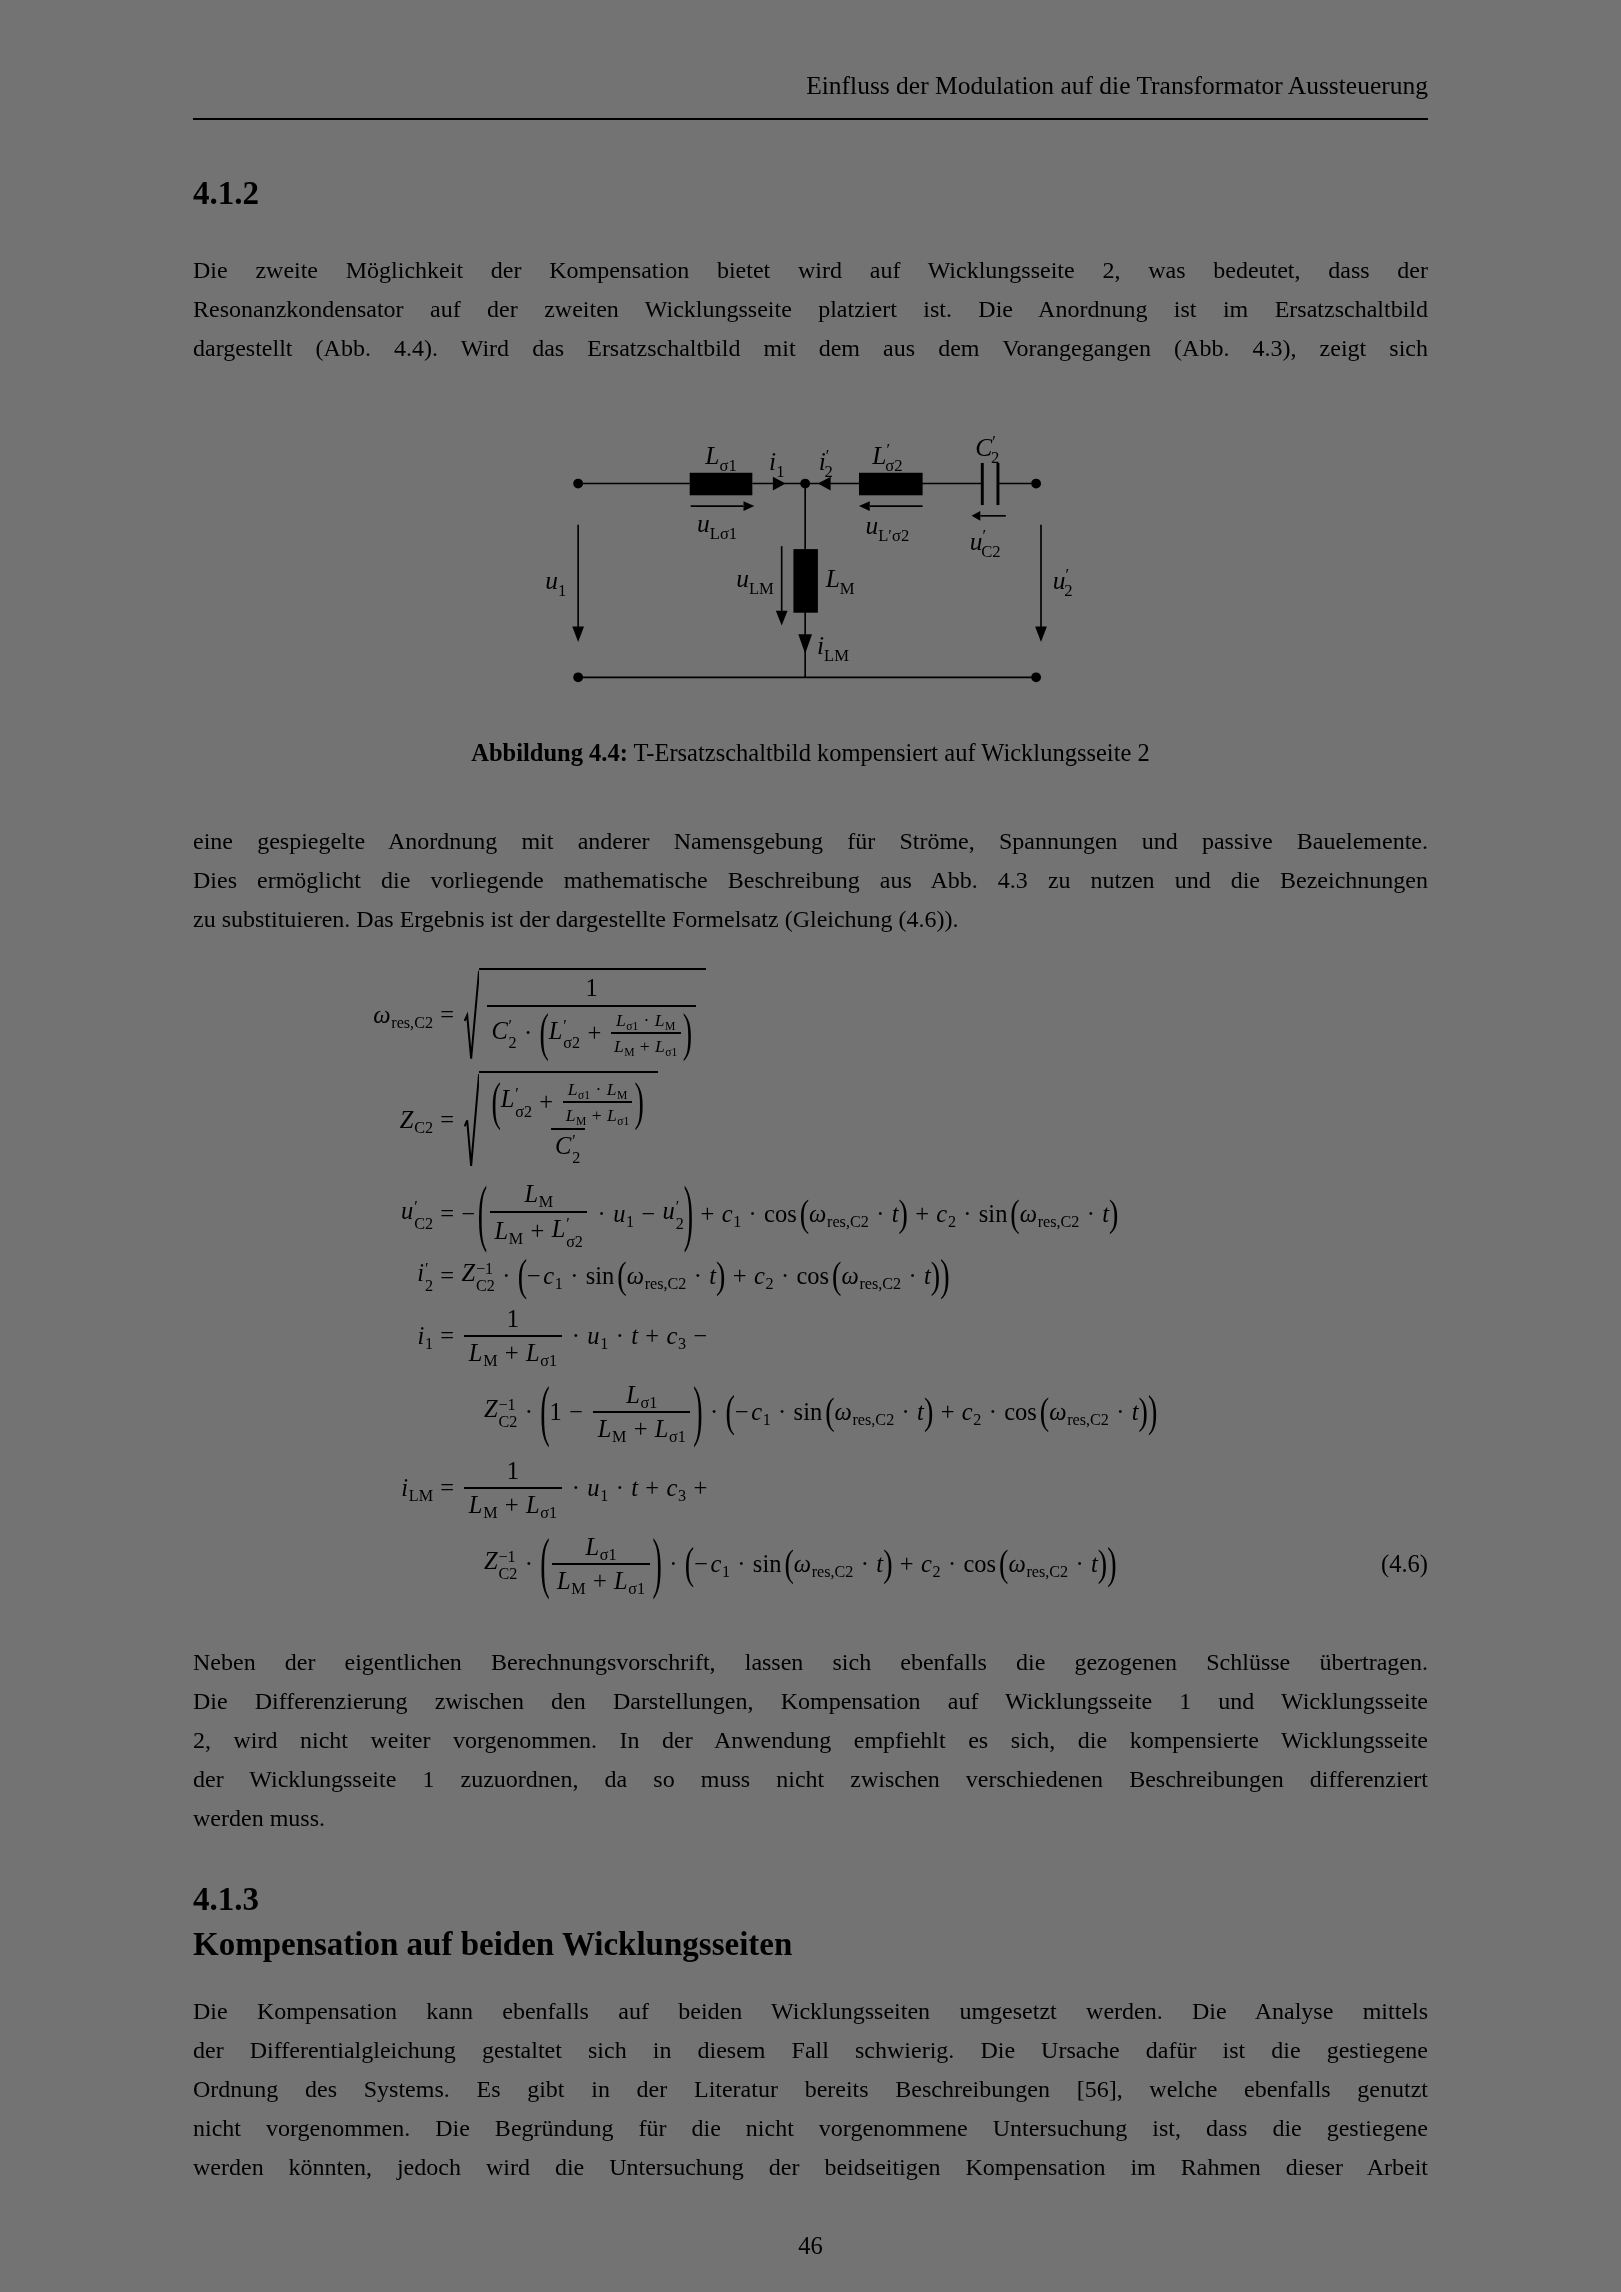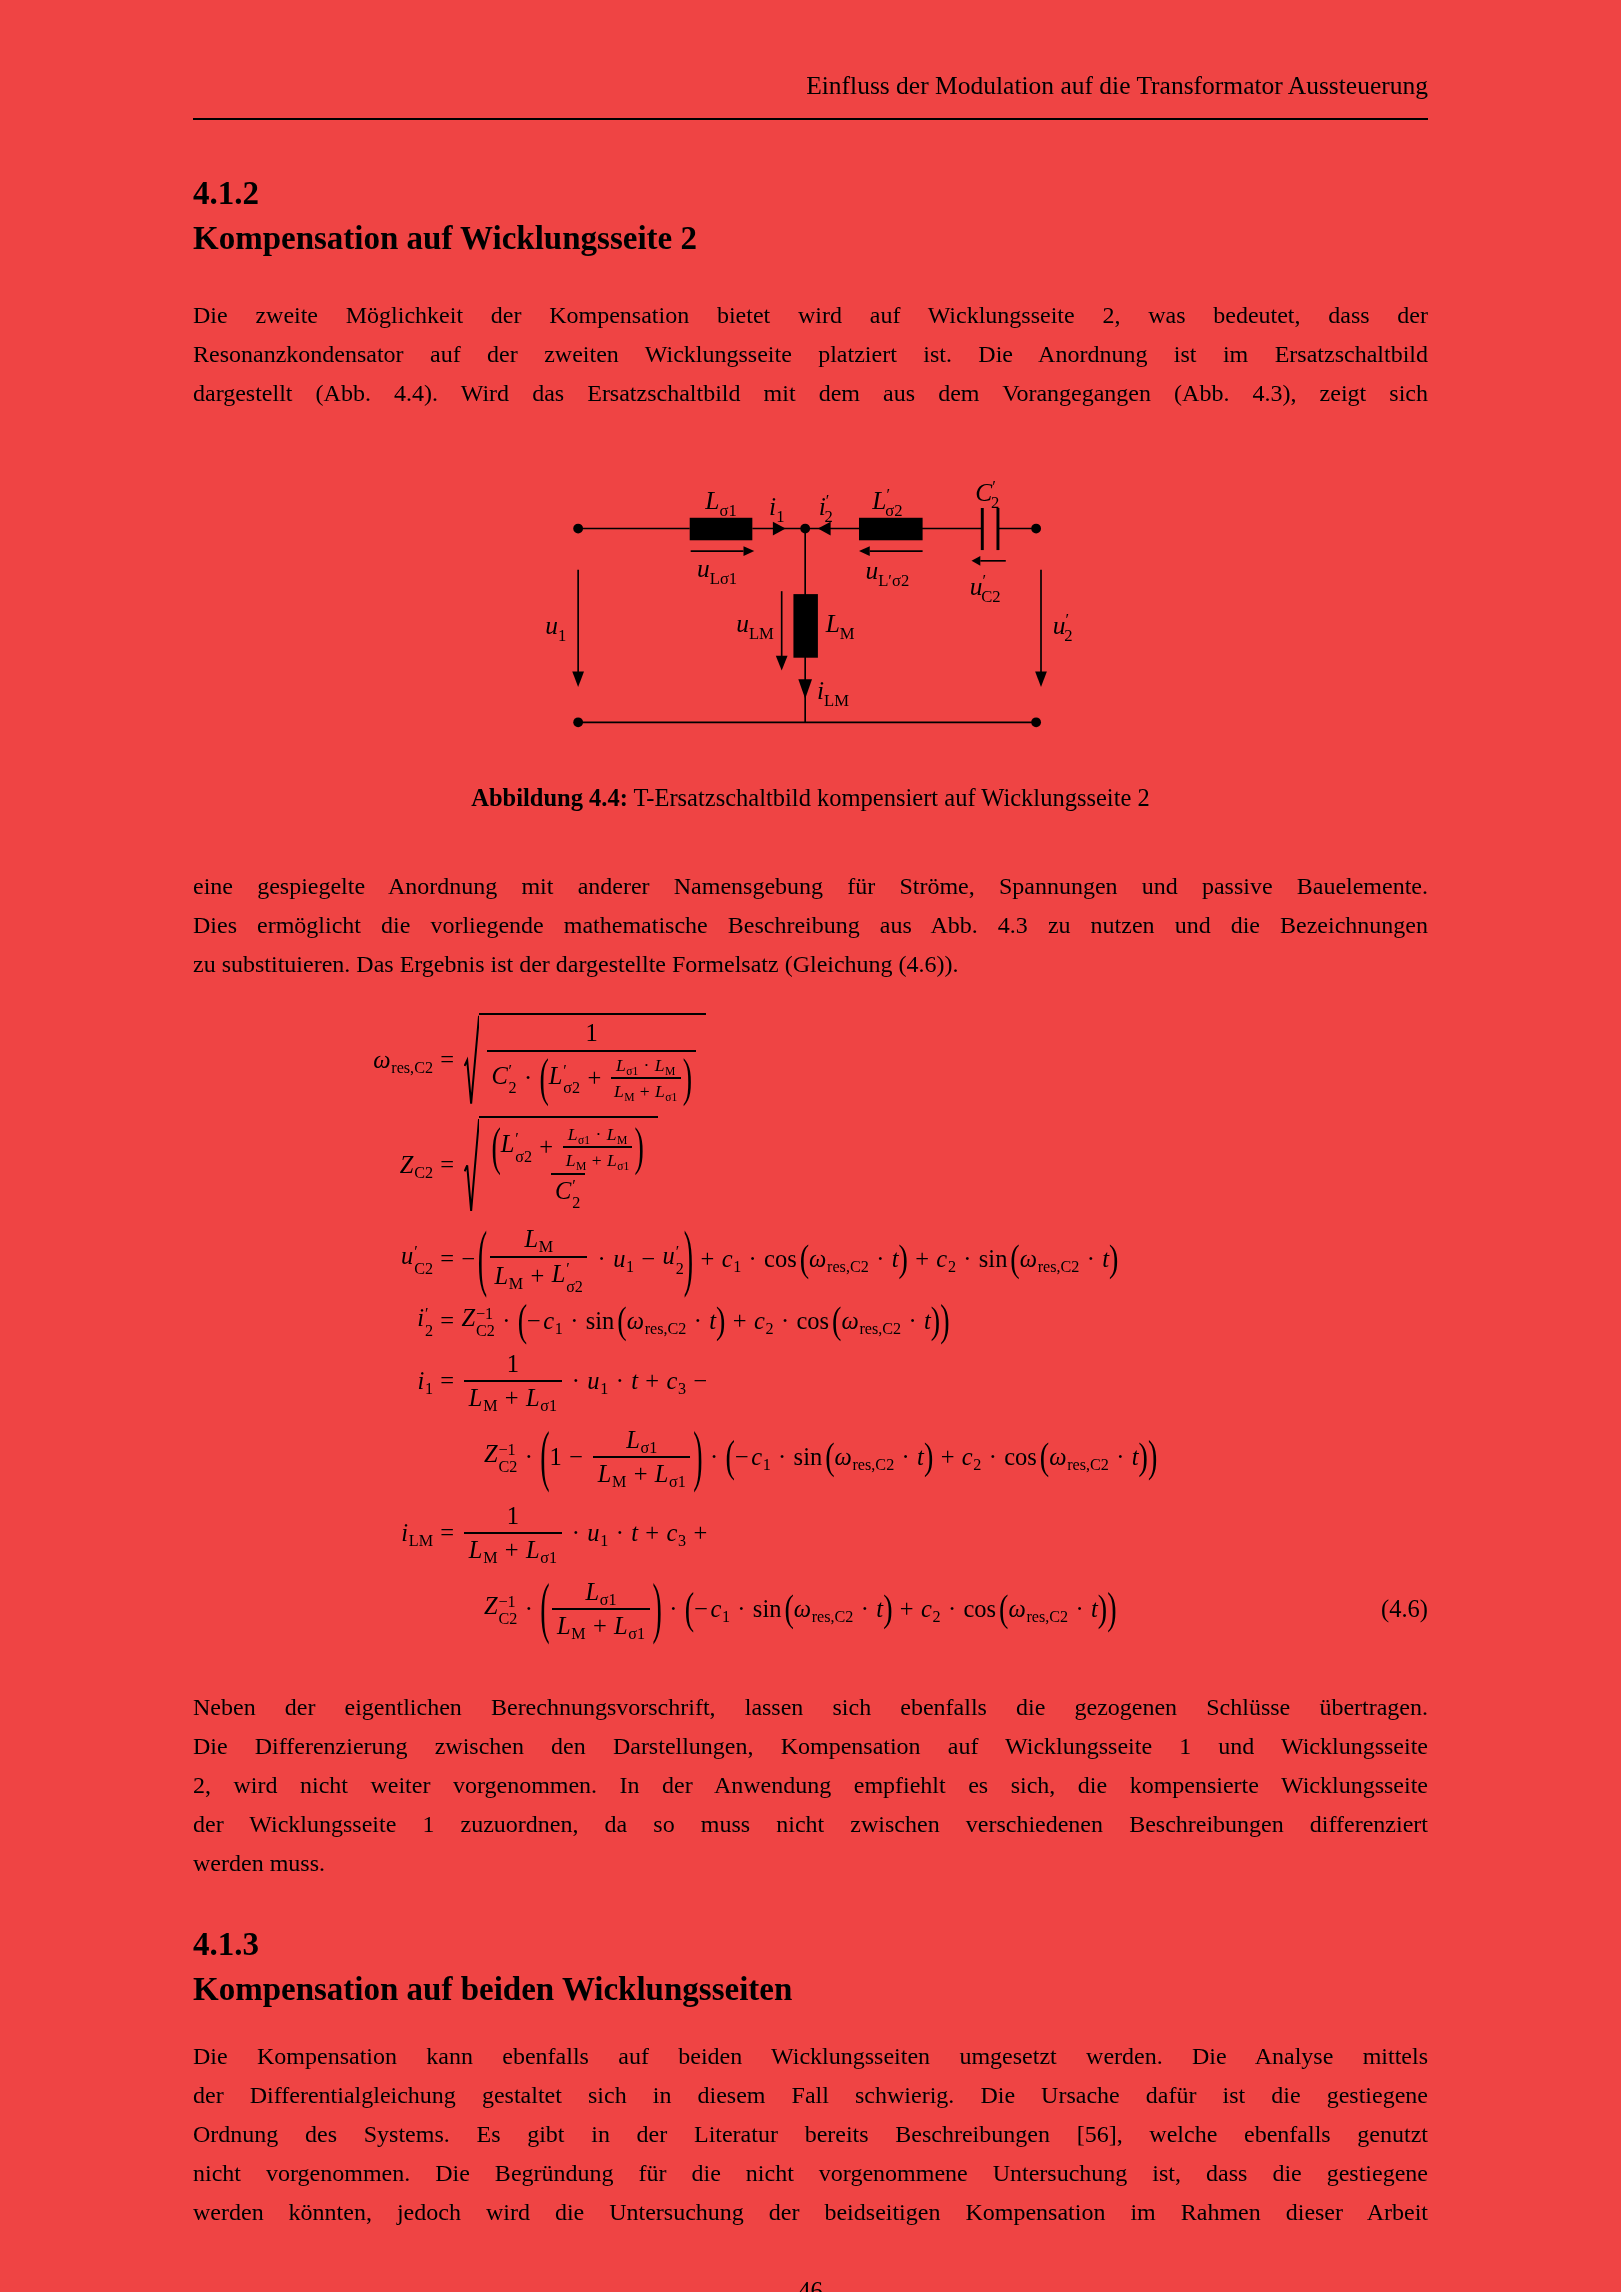--- a/index.html
+++ b/index.html
@@ -1,17 +1,17 @@
 <!DOCTYPE html>
 <html><head>
 <meta charset="utf-8">
 <style>
   html,body{margin:0;padding:0;background:#ffffff;}
   body{width:1621px;height:2293px;font-family:"Liberation Serif",serif;color:#000;}
-  .page{position:relative;width:1621px;height:2293px;overflow:hidden;background:#ef4444;}
+  .page{position:relative;width:1621px;height:2293px;overflow:hidden;background:#737373;}
   .content{margin:0 193px;width:1235px;}
 
   .running-head{padding-top:71px;text-align:right;font-size:25.5px;line-height:29px;}
   .head-rule{border-bottom:2px solid #000;margin-top:17.6px;}
 
   .sec-heading{display:flex;align-items:baseline;font-weight:bold;font-size:33px;line-height:45px;margin:0;flex-direction:column;}
   .sec-heading .sec-num{margin-right:39px;}
   .sec-412{margin-top:51px;}
   .sec-413{margin-top:39px;}
 
@@ -59,21 +59,20 @@
 <body>
 
 <div class="page">
   <div class="content">
 
     <div class="running-head">Einfluss der Modulation auf die Transformator Aussteuerung</div>
     <div class="head-rule"></div>
 
     <h2 class="sec-heading sec-412">
       <span class="sec-num">4.1.2</span>
-      <span class="sec-title">Kompensation auf Wicklungsseite 2</span>
     </h2>
 
     <div class="para para1">
         <div class="ln">Die zweite Möglichkeit der Kompensation bietet wird auf Wicklungsseite 2, was bedeutet, dass der</div>
         <div class="ln">Resonanzkondensator auf der zweiten Wicklungsseite platziert ist. Die Anordnung ist im Ersatzschaltbild</div>
         <div class="ln">dargestellt (Abb. 4.4). Wird das Ersatzschaltbild mit dem aus dem Vorangegangen (Abb. 4.3), zeigt sich</div>
       </div>
 
     <div class="figure">
       <svg width="568" height="274" viewBox="540 430 580 280">

